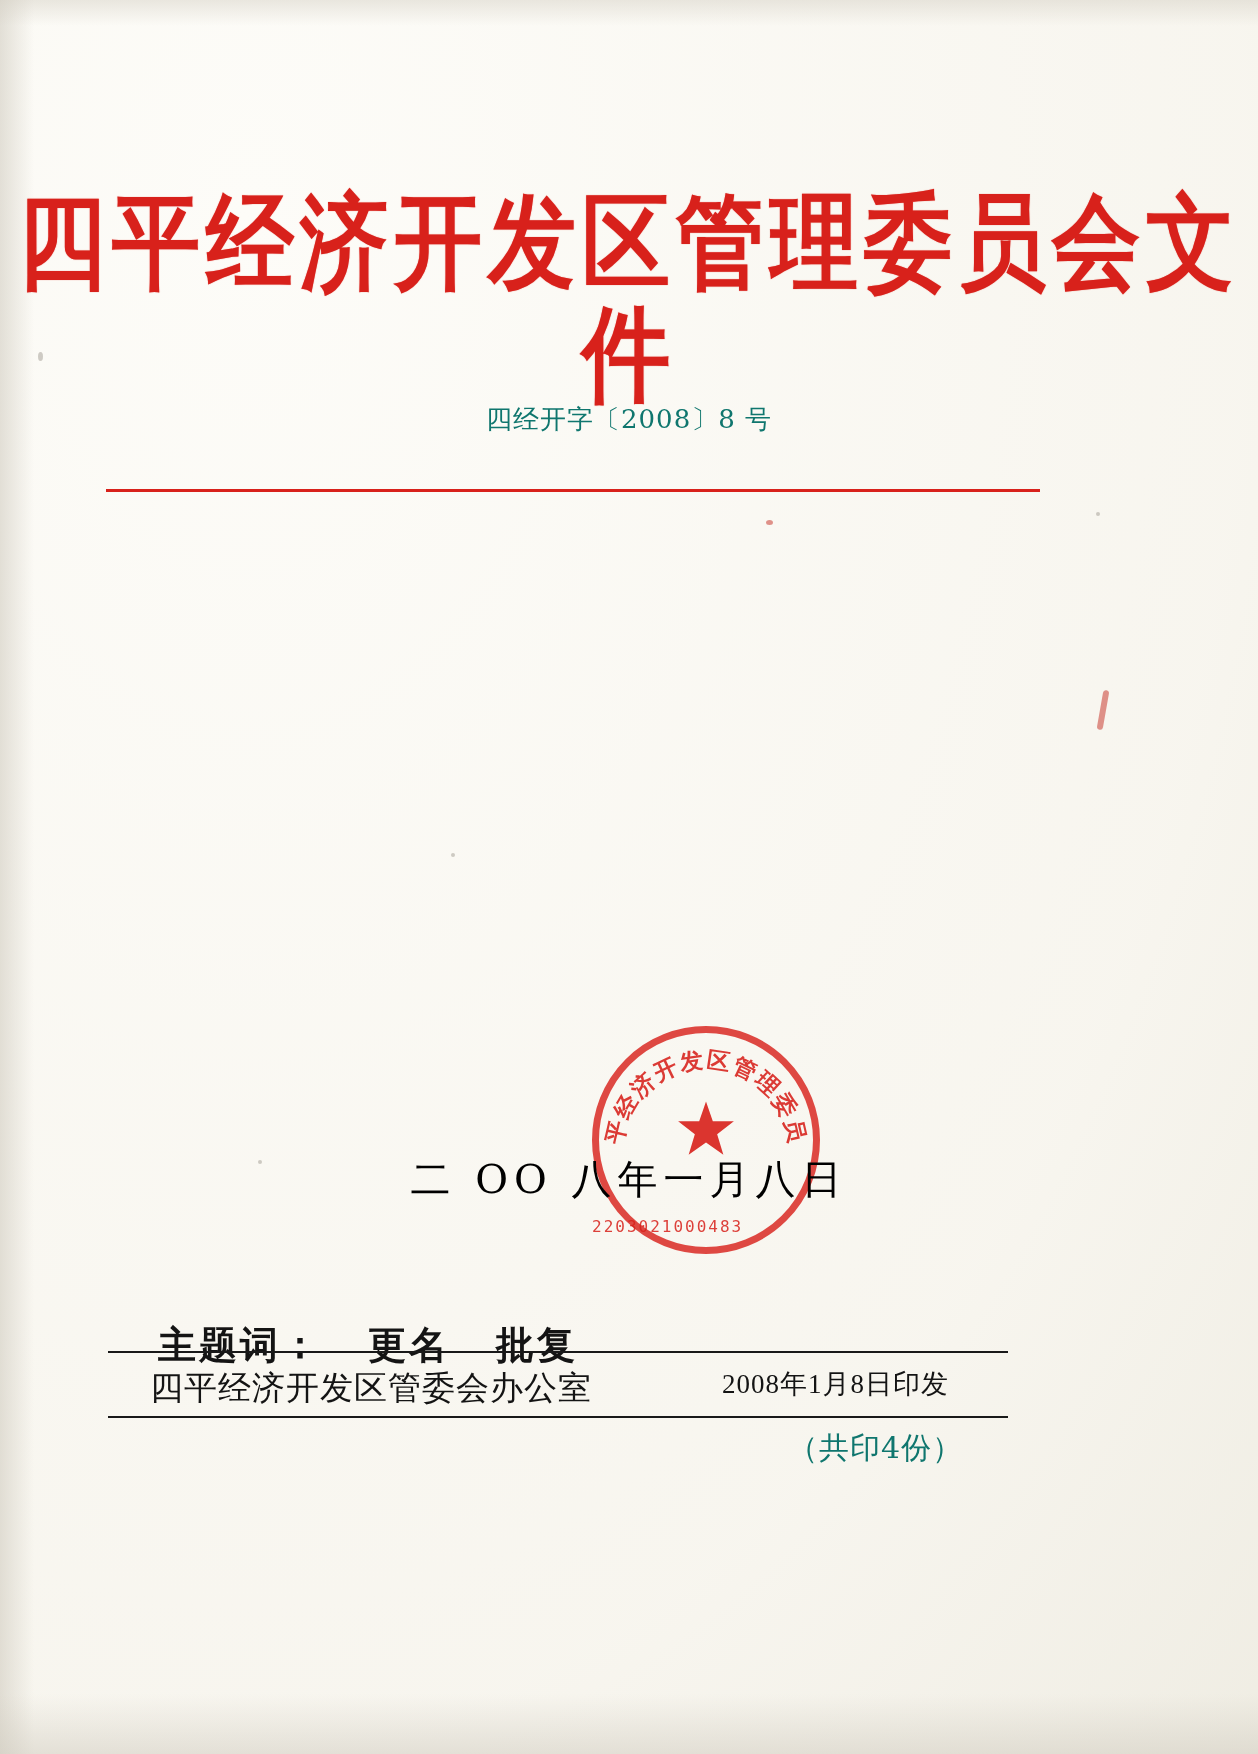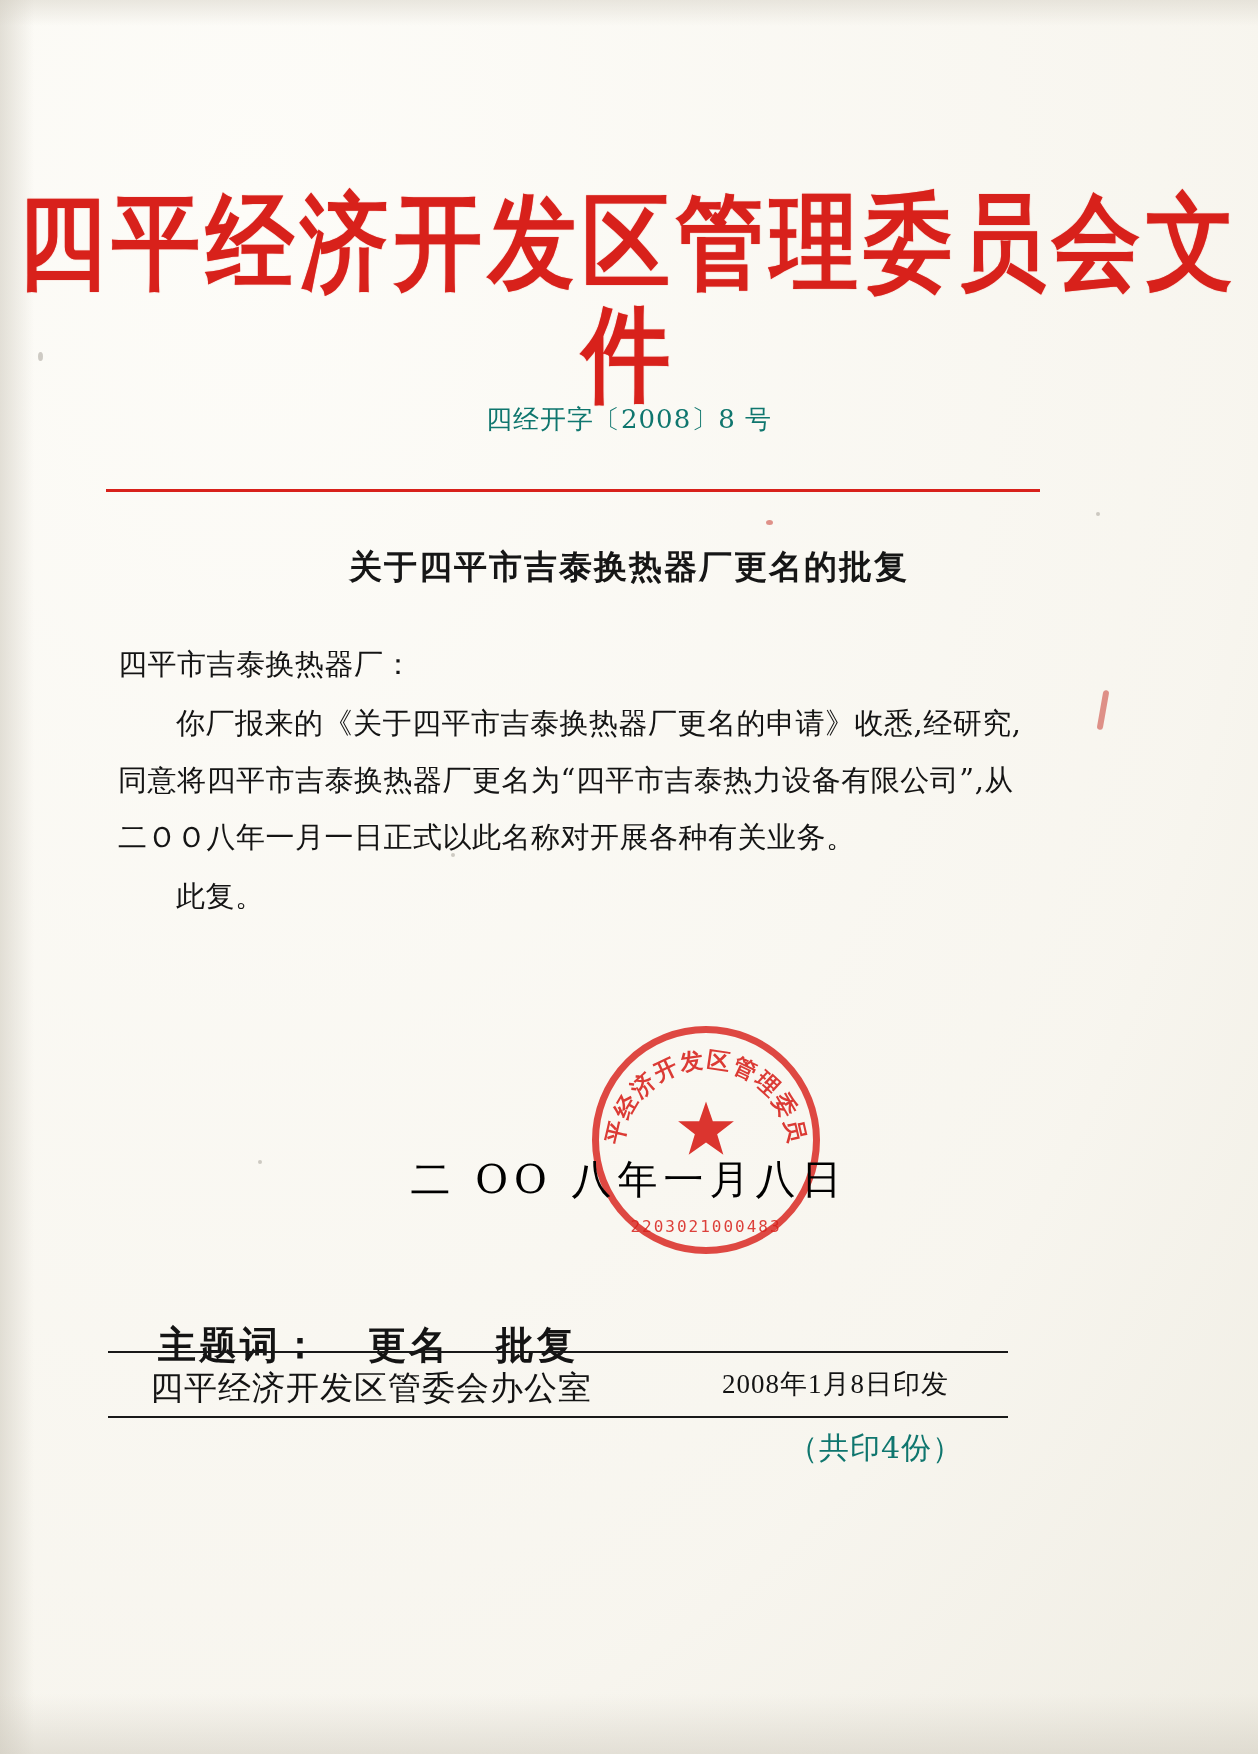--- a/index.html
+++ b/index.html
@@ -166,21 +166,21 @@
     font-size: 23px;
     font-weight: bold;
     letter-spacing: 2px;
     fill: #d8211b;
   }
   .seal-code {
     position: absolute;
     left: 0;
     right: 0;
     bottom: 18px;
-    text-align: center;
+    text-align: left;
     font-family: "DejaVu Sans Mono", "Liberation Mono", monospace;
     font-size: 16px;
     letter-spacing: 2px;
     color: #d8211b;
     opacity: 0.85;
   }
 
   
   .doc-date {
     position: absolute;
@@ -285,27 +285,21 @@
   <div class="content">
 
     <div class="doc-header">
       <div class="doc-header-title">四平经济开发区管理委员会文件</div>
     </div>
 
     <div class="doc-number">四经开字〔2008〕8 号</div>
 
     <div class="red-rule"></div>
 
-    <div class="doc-title">关于四平市吉泰换热器厂更名的批复</div>
-
-    <div class="doc-body">
-      <p>四平市吉泰换热器厂：</p>
-      <p class="indent">你厂报来的《关于四平市吉泰换热器厂更名的申请》收悉,经研究,同意将四平市吉泰换热器厂更名为“四平市吉泰热力设备有限公司”,从二ＯＯ八年一月一日正式以此名称对开展各种有关业务。</p>
-      <p class="indent">此复。</p>
-    </div>
+
 
     <div class="seal-wrap">
       <div class="seal"></div>
       <svg class="seal-arc-text" viewBox="0 0 228 228">
         <defs>
           <path id="sealArc" d="M 30,126 A 84,84 0 1 1 198,126" fill="none"></path>
         </defs>
         <text>
           <textPath href="#sealArc" startOffset="50%" text-anchor="middle">四平经济开发区管理委员会</textPath>
         </text>

